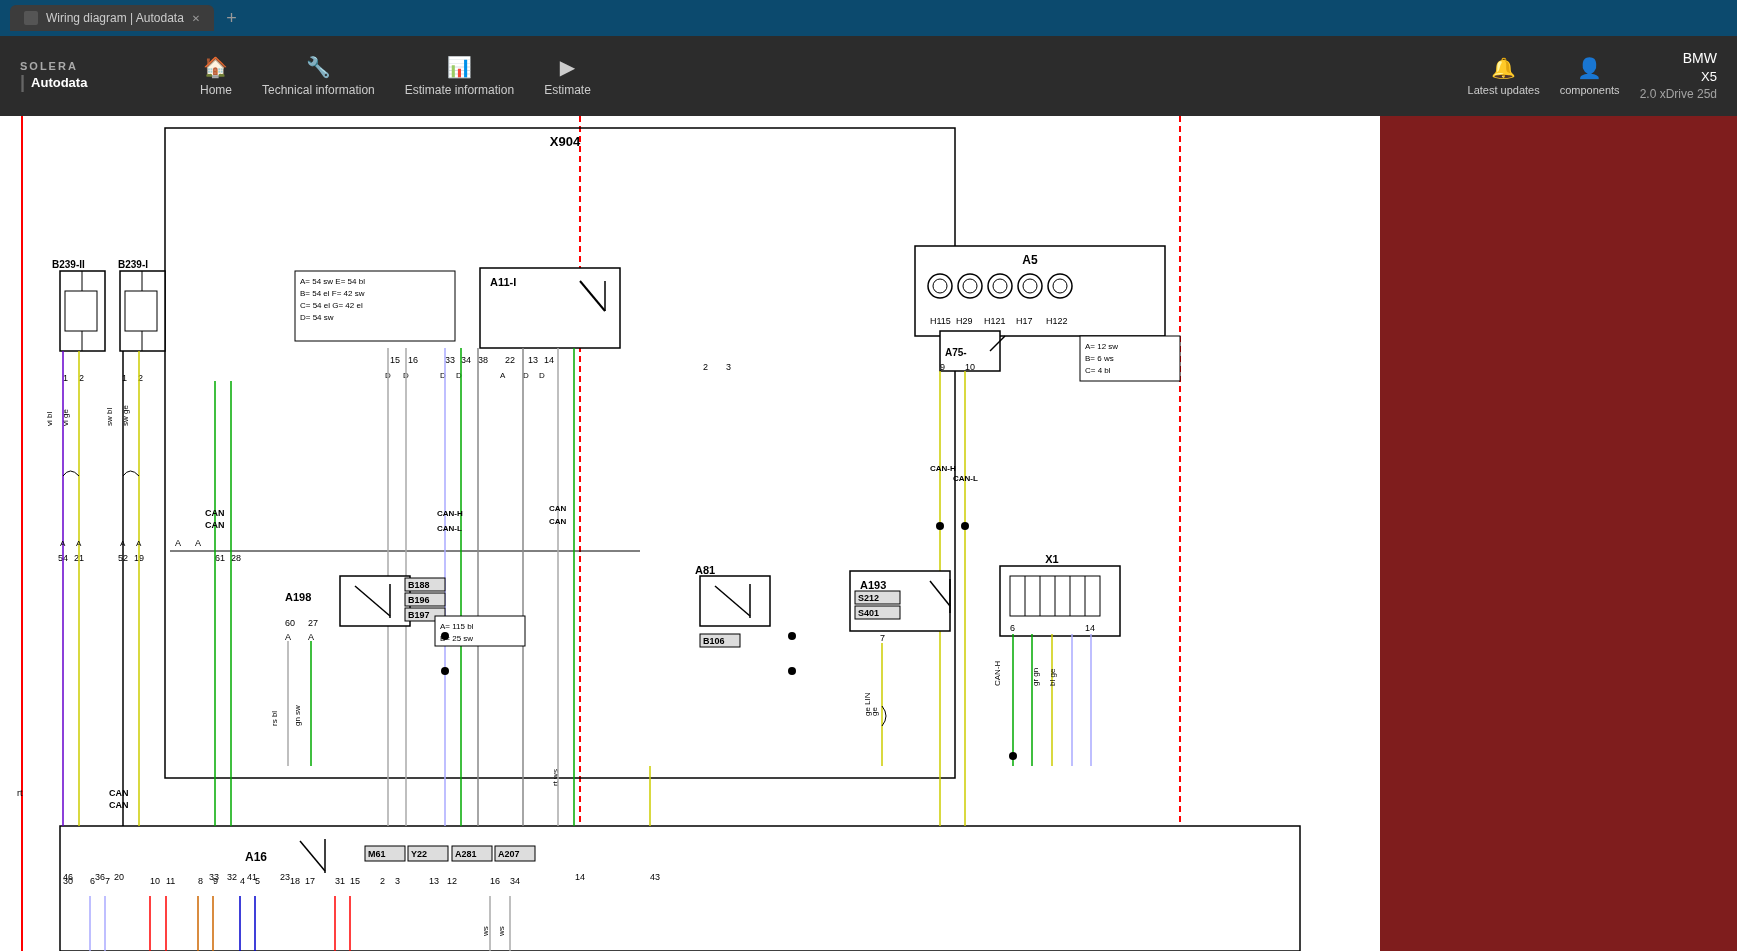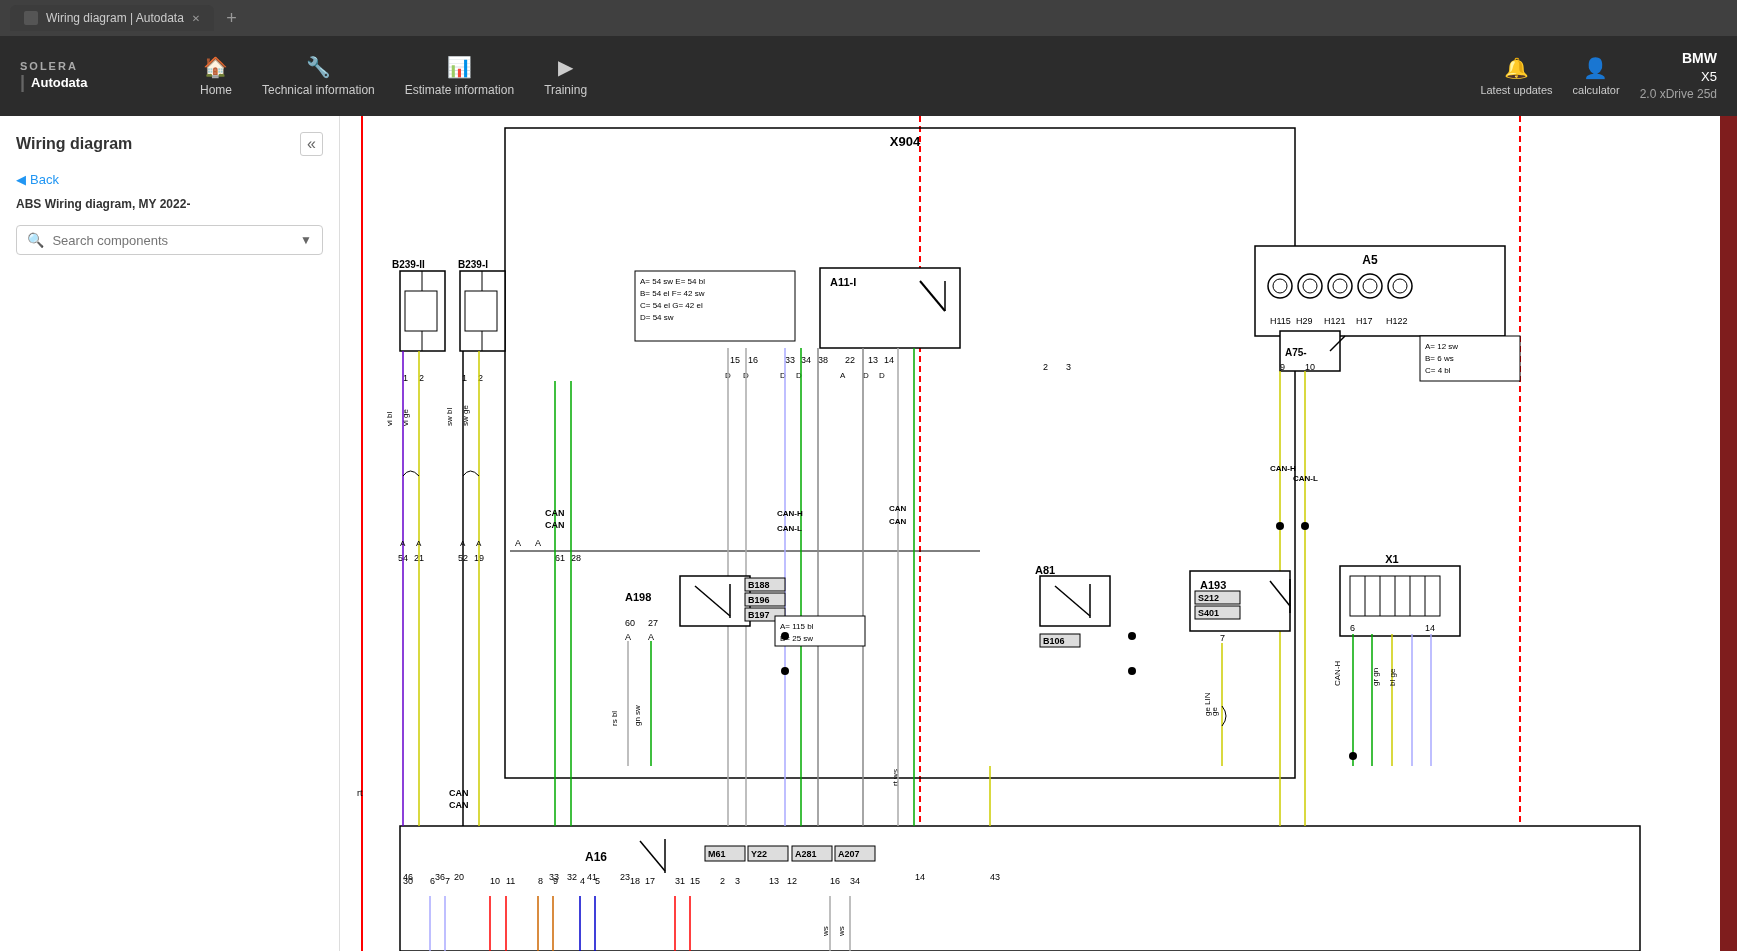--- a/index.html
+++ b/index.html
@@ -1,20 +1,20 @@
 <!DOCTYPE html>
 <html><head>
   <meta charset="utf-8">
   <style>
     * { margin: 0; padding: 0; box-sizing: border-box; }
     body { font-family: Arial, sans-serif; background: #f0f0f0; width: 1737px; height: 951px; overflow: hidden; }
 
     
     .browser-bar {
-      background: #404040;
+      background: #0c4a6e;
       height: 36px;
       display: flex;
       align-items: center;
       padding: 0 10px;
       gap: 8px;
     }
     .browser-tab {
       background: #3c3c3c;
       color: #ccc;
       font-size: 12px;
@@ -209,58 +209,42 @@
     <div class="nav-item">
       <span class="nav-icon">🔧</span>
       <span>Technical information</span>
     </div>
     <div class="nav-item">
       <span class="nav-icon">📊</span>
       <span>Estimate information</span>
     </div>
     <div class="nav-item">
       <span class="nav-icon">▶</span>
-      <span>Training</span>
+      <span>Estimate</span>
     </div>
   </div>
   <div class="header-right">
     <div class="header-action">
       <span class="header-action-icon">🔔</span>
       <span>Latest updates</span>
     </div>
     <div class="header-action">
       <span class="header-action-icon">👤</span>
-      <span>calculator</span>
+      <span>components</span>
     </div>
     <div class="vehicle-info">
-      <div style="font-size:14px;font-weight:bold;">BMW</div>
+      <div style="font-size:14px;font-weight:normal;">BMW</div>
       <div>X5</div>
       <div class="vehicle-model">2.0 xDrive 25d</div>
     </div>
   </div>
 </div>
 
 <div class="main-content">
 
-  <div class="sidebar">
-    <div class="sidebar-header">
-      <span class="sidebar-title">Wiring diagram</span>
-      <span class="sidebar-collapse">«</span>
-    </div>
-    <div class="back-link">
-      <span>◀</span>
-      <span>Back</span>
-    </div>
-    <div class="diagram-label">ABS Wiring diagram, MY 2022-</div>
-    <div class="search-box">
-      <span class="search-icon">🔍</span>
-      <input class="search-input" type="text" placeholder="Search components" style="">
-      <span class="search-dropdown">▼</span>
-    </div>
-  </div>
 
   <div class="diagram-area">
     <div class="wiring-diagram">
 
       <svg width="1380" height="835" xmlns="http://www.w3.org/2000/svg" style="position:absolute;top:0;left:0;">
 
         <line x1="22" y1="0" x2="22" y2="835" stroke="red" stroke-width="2"></line>
 
         <line x1="580" y1="0" x2="580" y2="835" stroke="red" stroke-width="2" stroke-dasharray="6,4"></line>
 

